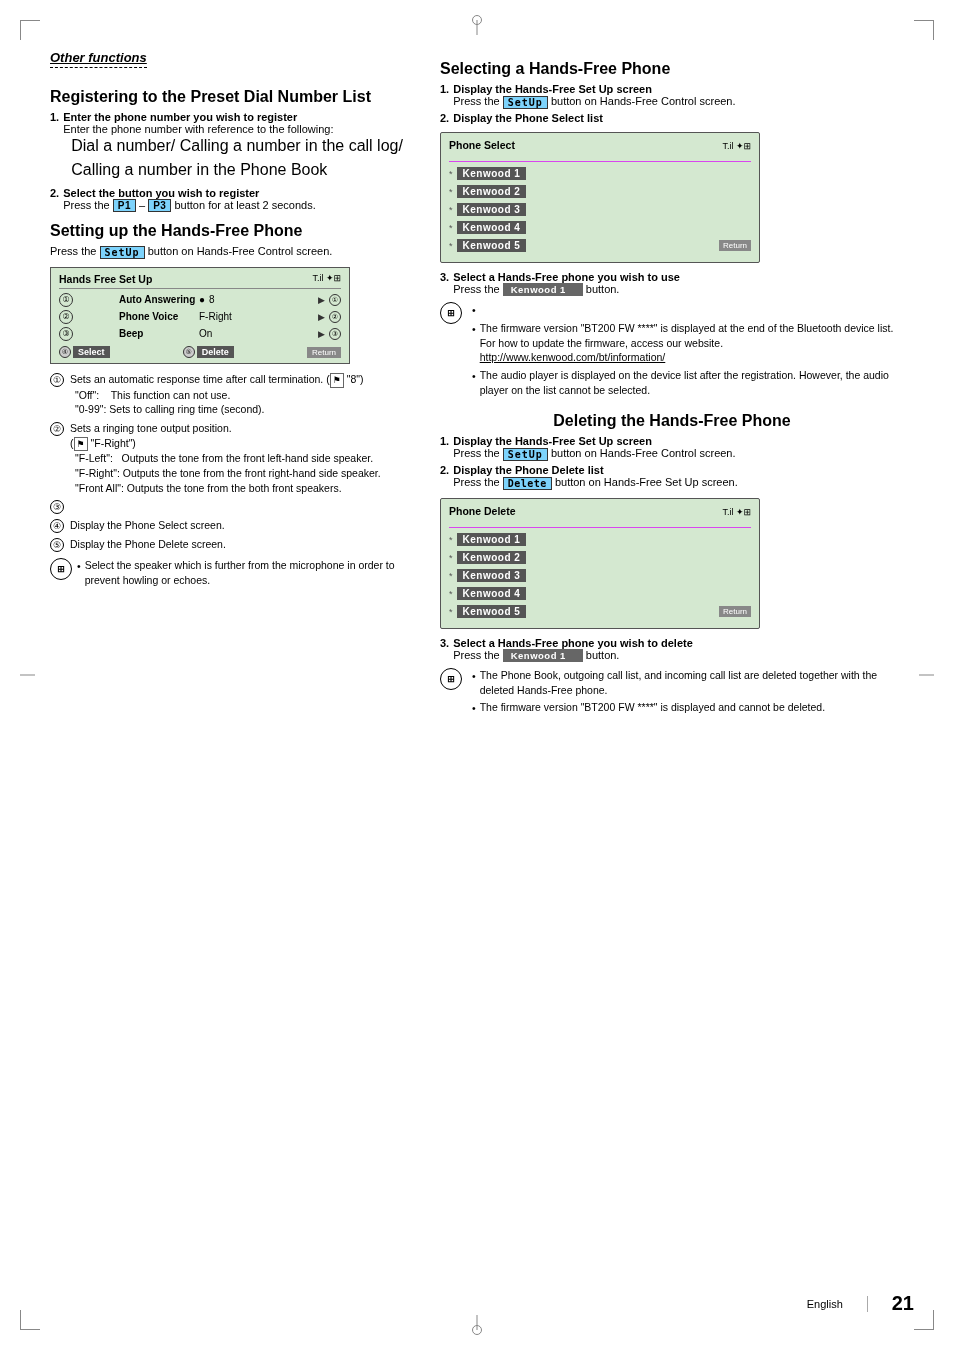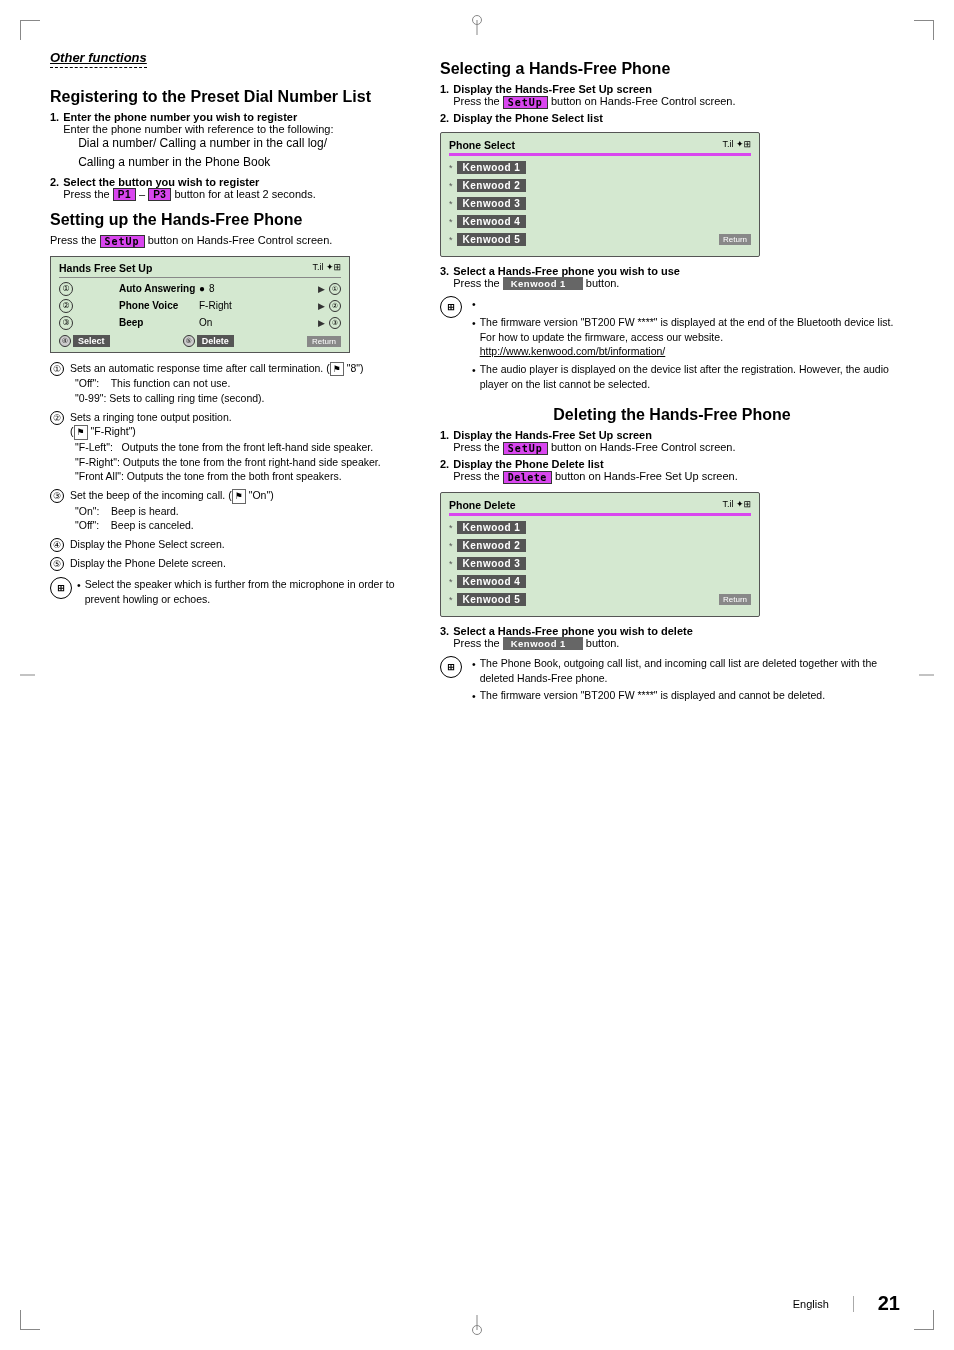--- a/index.html
+++ b/index.html
@@ -109,34 +109,34 @@
     .numbered-item .num {
       font-weight: bold;
       flex-shrink: 0;
     }
 
     .numbered-item .content {
       flex: 1;
     }
 
     .sub-text {
-      margin-left: 15px;
+      margin-left: 8px;
       margin-bottom: 2px;
-      font-size: 12px;
+      font-size: 16px;
       line-height: 1.4;
     }
 
     
     .btn-inline {
       display: inline-block;
       border: 1.5px solid #333;
       padding: 0px 4px;
       font-size: 10px;
       font-weight: bold;
-      background: #d946ef;
+      background: #7dd3fc;
       vertical-align: middle;
       letter-spacing: 0.5px;
     }
 
     .btn-inline.setup {
       font-family: monospace;
       letter-spacing: 1px;
     }
 
     .btn-inline.select {
@@ -161,24 +161,24 @@
       margin: 8px 0;
       border-radius: 2px;
       font-size: 10px;
       position: relative;
       width: 320px;
     }
 
     .lcd-screen .lcd-header {
       display: flex;
       justify-content: space-between;
-      align-items: flex-start;
+      align-items: flex-end;
       margin-bottom: 4px;
-      border-bottom: 3px solid #d946ef;
-      padding-bottom: 2px;
+      border-bottom: 1px solid #d946ef;
+      padding-bottom: 10px;
     }
 
     .lcd-screen .lcd-title {
       font-weight: bold;
       font-size: 10.5px;
     }
 
     .lcd-screen .lcd-status {
       font-size: 9px;
       display: flex;
@@ -280,21 +280,21 @@
 
     .bullet-dot {
       flex-shrink: 0;
       margin-top: 1px;
     }
 
     
     .page-footer {
       position: absolute;
       bottom: 35px;
-      right: 54px;
+      right: 40px;
       display: flex;
       align-items: center;
       gap: 24px;
     }
 
     .page-footer .footer-lang {
       font-size: 11px;
     }
 
     .footer-divider {
@@ -548,27 +548,20 @@
             <div style="margin-left:5px;">
               <div>"F-Left":&nbsp;&nbsp; Outputs the tone from the front left-hand side speaker.</div>
               <div>"F-Right": Outputs the tone from the front right-hand side speaker.</div>
               <div>"Front All": Outputs the tone from the both front speakers.</div>
             </div>
           </div>
         </div>
 
         <div class="circle-item">
           <span class="circle-num">③</span>
-          <div class="circle-item-content">
-            <span>Set the beep of the incoming call. (</span><span style="display:inline-block;border:1px solid #666;padding:0 2px;font-size:9px;">⚑</span><span> "On")</span>
-            <div style="margin-left:5px;">
-              <div>"On":&nbsp;&nbsp;&nbsp; Beep is heard.</div>
-              <div>"Off":&nbsp;&nbsp;&nbsp; Beep is canceled.</div>
-            </div>
-          </div>
         </div>
 
         <div class="circle-item">
           <span class="circle-num">④</span>
           <div class="circle-item-content">Display the Phone Select screen.</div>
         </div>
 
         <div class="circle-item">
           <span class="circle-num">⑤</span>
           <div class="circle-item-content">Display the Phone Delete screen.</div>

